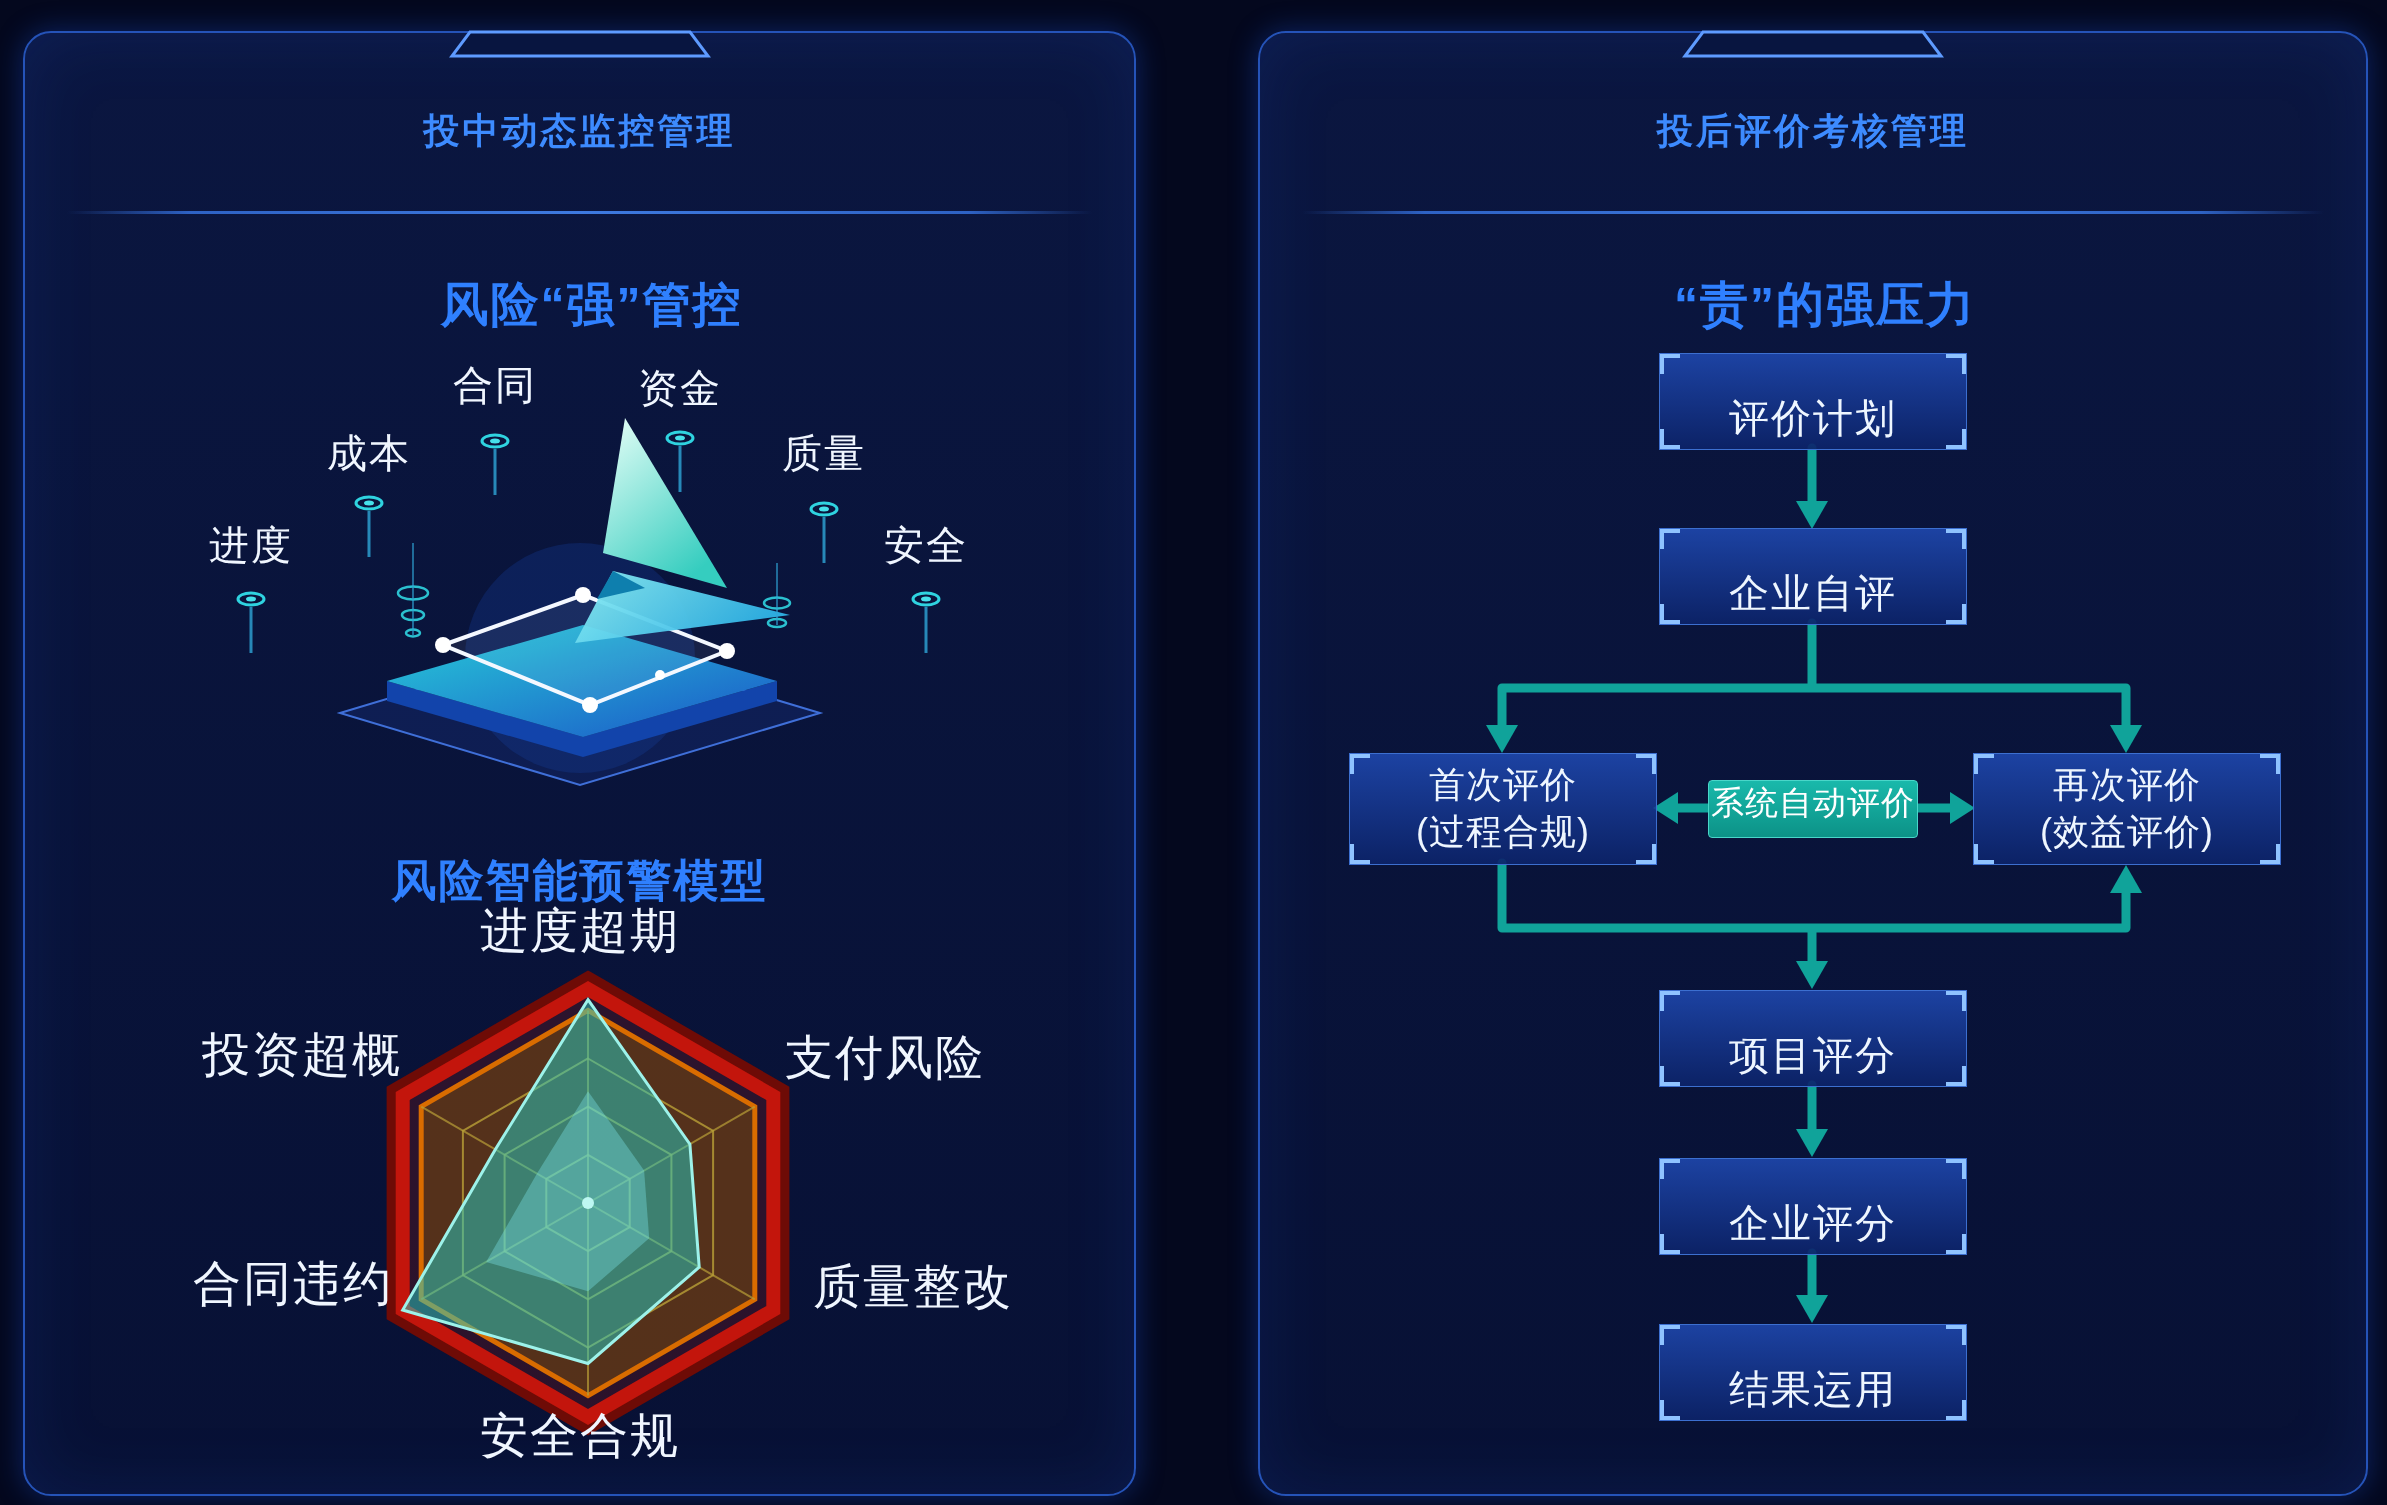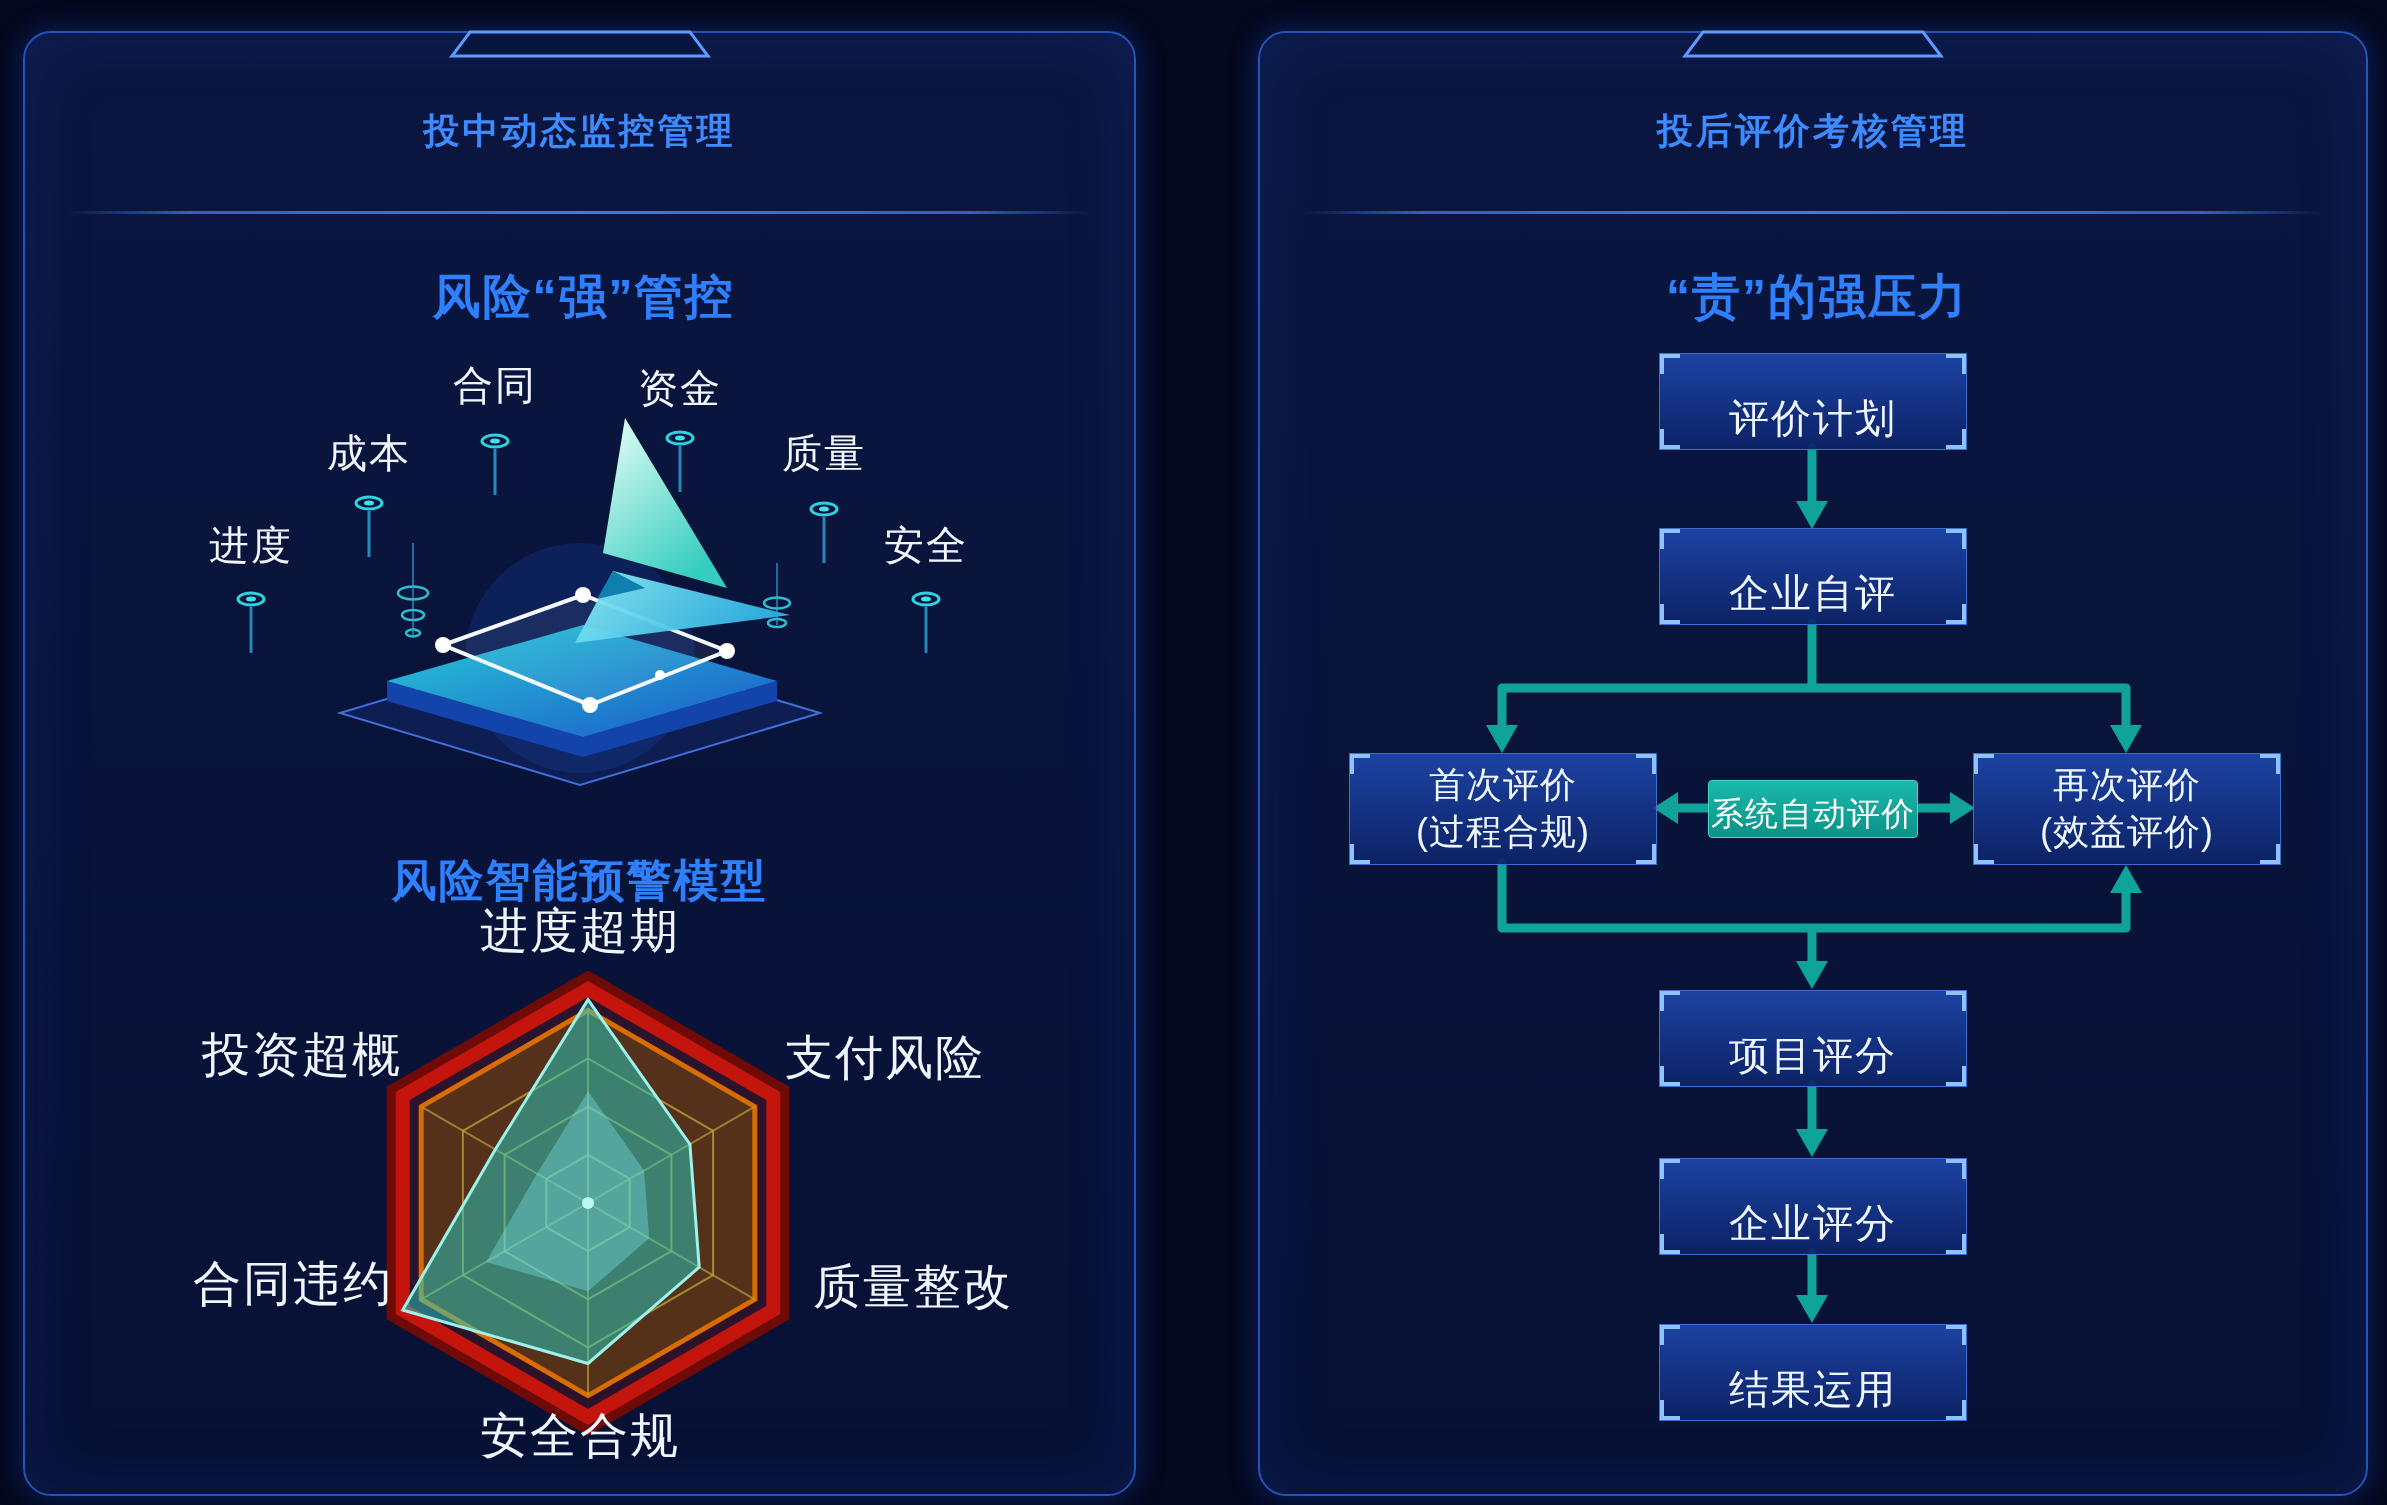--- a/index.html
+++ b/index.html
@@ -18,21 +18,21 @@
   .panel-title{
     position:absolute;top:74px;left:0;width:100%;text-align:center;
     font-size:36px;font-weight:bold;color:#3d8bff;letter-spacing:3px;margin:0;
   }
   .divider{
     position:absolute;top:178px;left:42px;right:42px;height:3px;
     background:linear-gradient(90deg,rgba(46,98,196,0) 0%,#2e62c4 12%,#3e7ae0 50%,#2e62c4 88%,rgba(46,98,196,0) 100%);
   }
   .panel-subtitle{
     position:absolute;top:228px;left:0;width:100%;text-align:center;
-    font-size:48px;font-weight:bold;color:#2f80ff;letter-spacing:2px;margin:4px;
+    font-size:48px;font-weight:bold;color:#2f80ff;letter-spacing:2px;margin:12px;
   }
   
   .illustration{position:absolute;left:300px;top:370px;}
   .risk-label{
     position:absolute;transform:translate(-50%,-50%);
     font-size:40px;color:#f0f6ff;letter-spacing:2px;white-space:nowrap;text-align:center;
   }
   .signal{position:absolute;}
   .model-title{
     position:absolute;top:818px;left:0;width:100%;text-align:center;
@@ -53,21 +53,21 @@
       linear-gradient(#8fc3ff,#8fc3ff),linear-gradient(#8fc3ff,#8fc3ff),
       linear-gradient(#8fc3ff,#8fc3ff),linear-gradient(#8fc3ff,#8fc3ff),
       linear-gradient(180deg,rgba(33,78,188,0.80),rgba(12,35,105,0.92));
     background-repeat:no-repeat;
     background-size:20px 4px,4px 20px,20px 4px,4px 20px,20px 4px,4px 20px,20px 4px,4px 20px,100% 100%;
     background-position:left top,left top,right top,right top,left bottom,left bottom,right bottom,right bottom,center;
   }
   .flow-box .box-label{font-size:40px;letter-spacing:2px;margin-top:34px;}
   .flow-box .box-line{font-size:36px;letter-spacing:1px;line-height:1.3;}
   .auto-box{
-    position:absolute;display:flex;align-items:flex-end;justify-content:center;
+    position:absolute;display:flex;align-items:flex-start;justify-content:center;
     background:linear-gradient(180deg,#19b9ab,#0c9287);border-radius:4px;
     border:1px solid #49d6c9;color:#ffffff;
   }
   .auto-box .box-label{font-size:33px;letter-spacing:1px;}
   .flow-svg{position:absolute;left:0;top:300px;}
 </style>
 </head>
 <body>
 
 <div class="stage">

